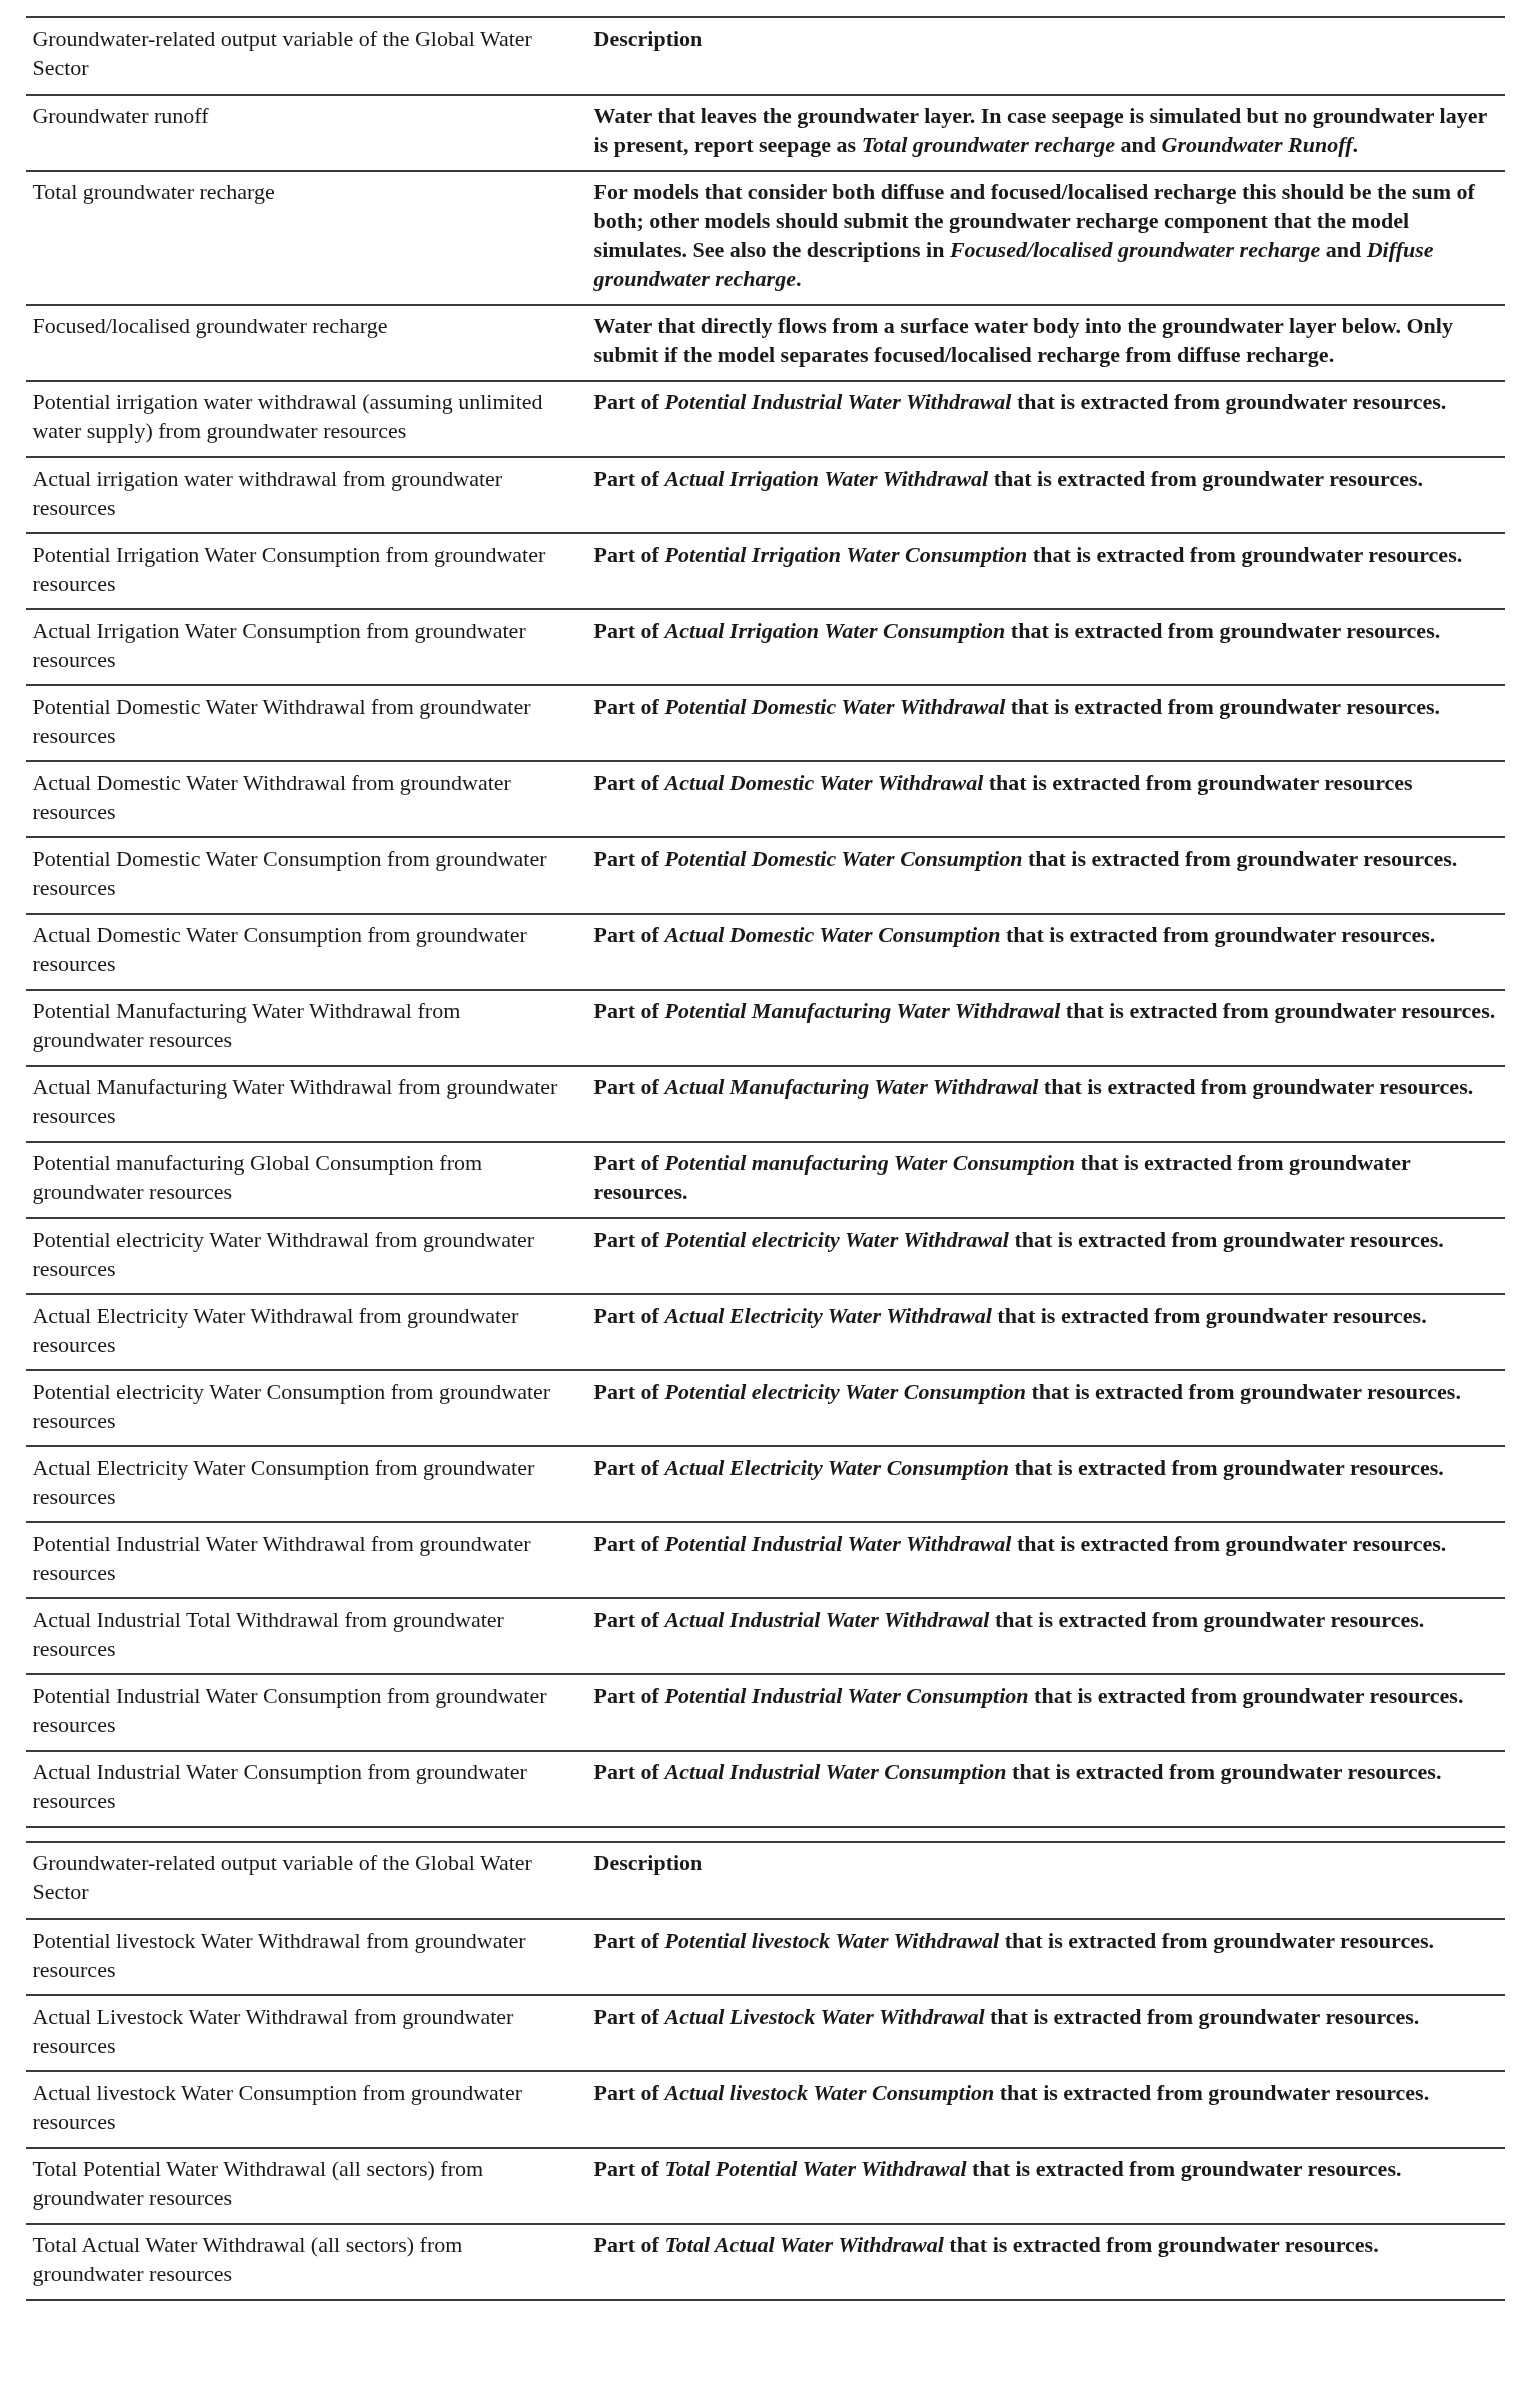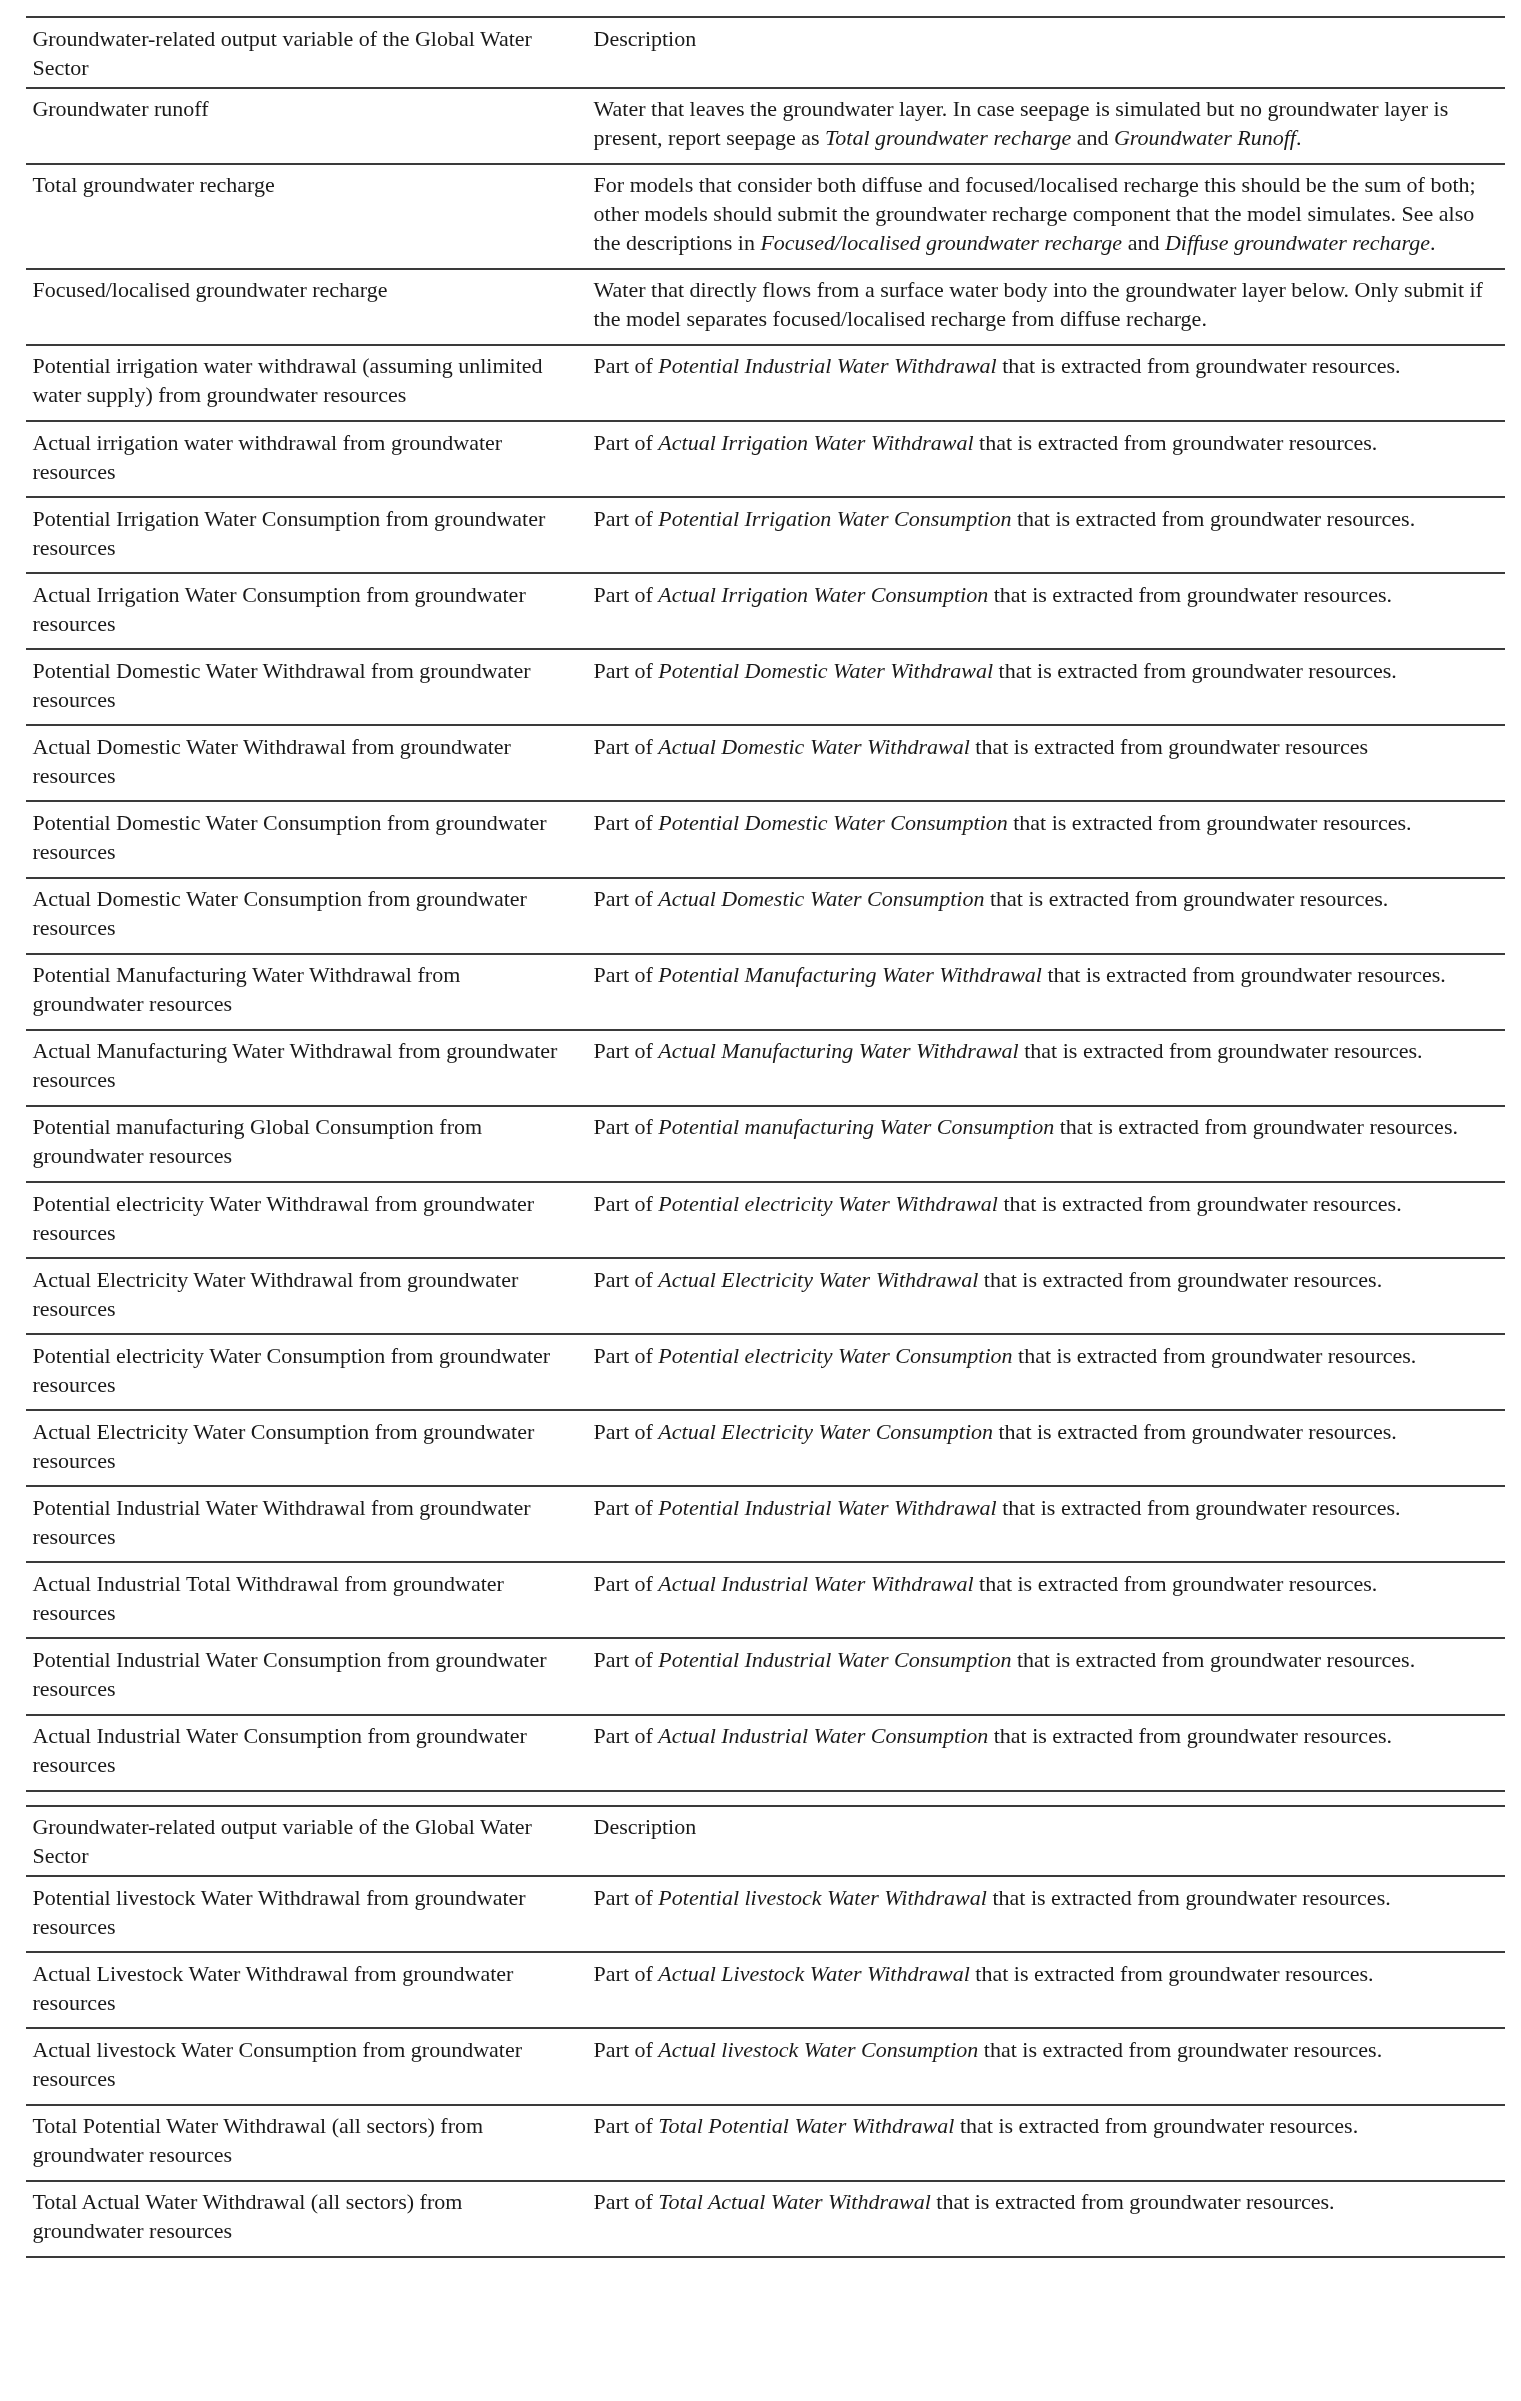--- a/index.html
+++ b/index.html
@@ -33,22 +33,22 @@
     table.vt tr:last-child {
       border-bottom: 2.4px solid #3a3a3a;
       margin-top: 20px;
     }
     table.vt td {
       vertical-align: top;
       padding: 5.6px 6.4px 10.5px 6.4px;
       text-align: left;
     }
     table.vt td.var { padding-left: 6.4px; padding-right: 21px; }
-    table.vt td.desc { padding-left: 9.6px; padding-right: 6.4px; }
-    table.vt tr.hdr td { padding-bottom: 5px; }
+    table.vt td.desc { padding-left: 9.6px; padding-right: 6.4px; font-weight: bold; }
+    table.vt tr.hdr td { padding-bottom: 12px; }
     .gap { height: 13px; }
     em { font-style: italic; }
   </style>
 </head>
 <body>
 
 <div class="page">
   <table class="vt">
     <colgroup>
         <col class="c1">

